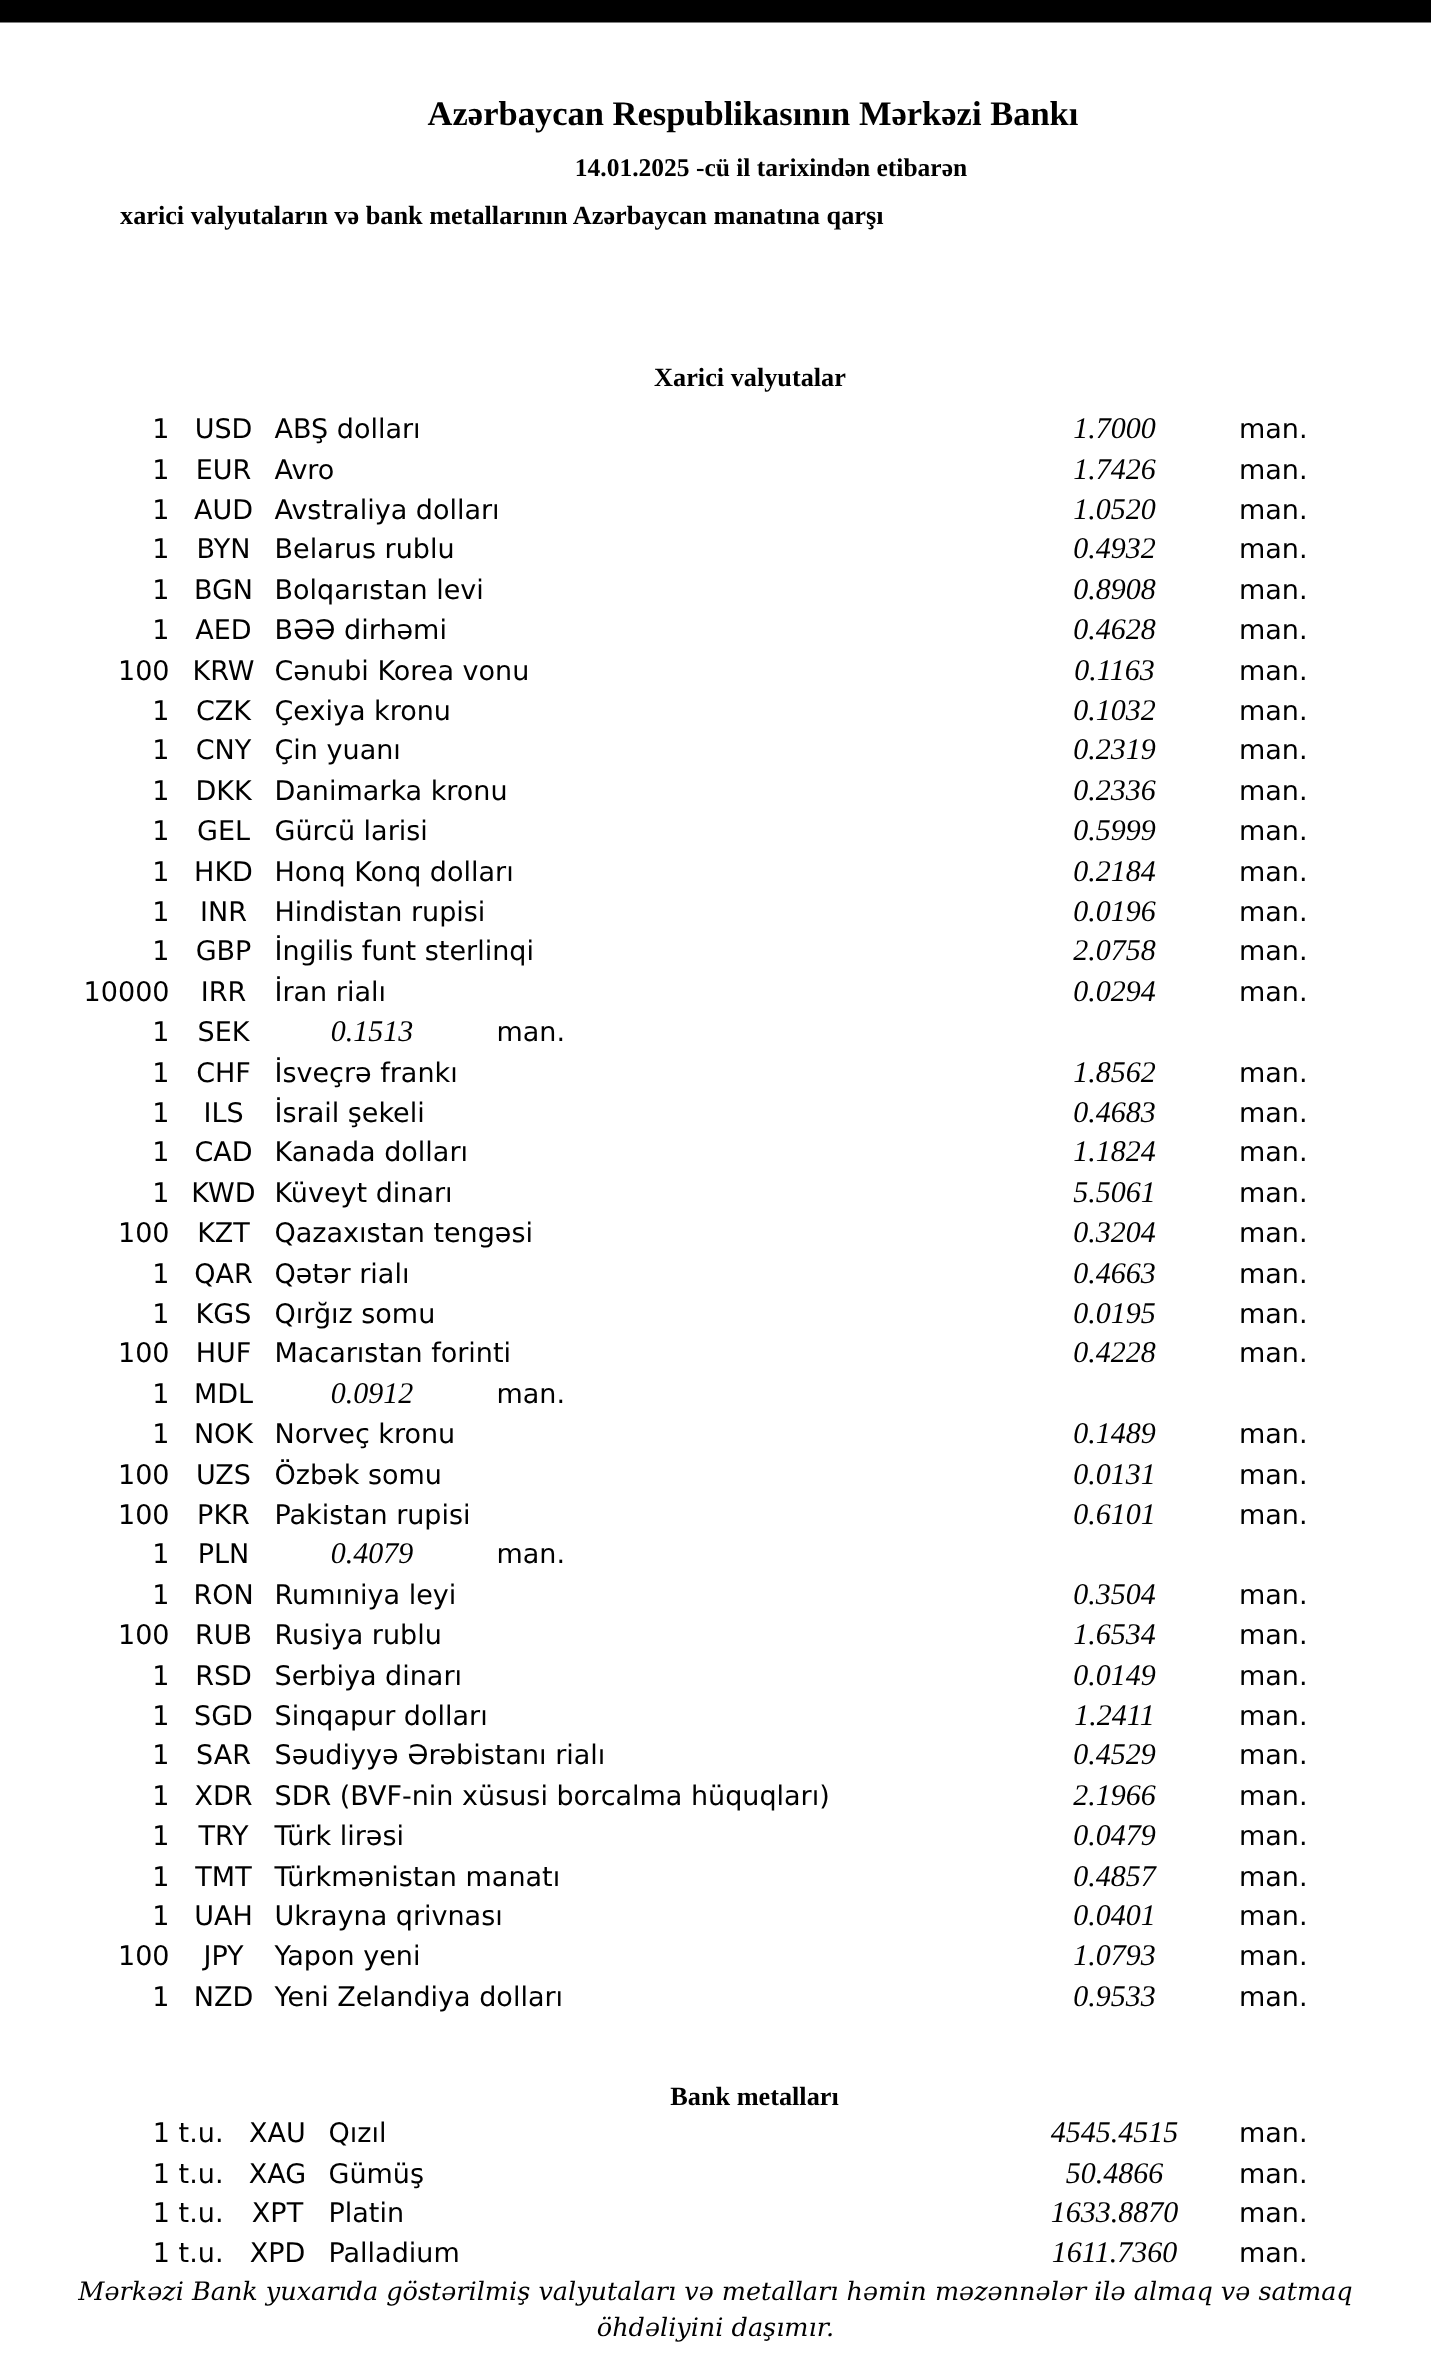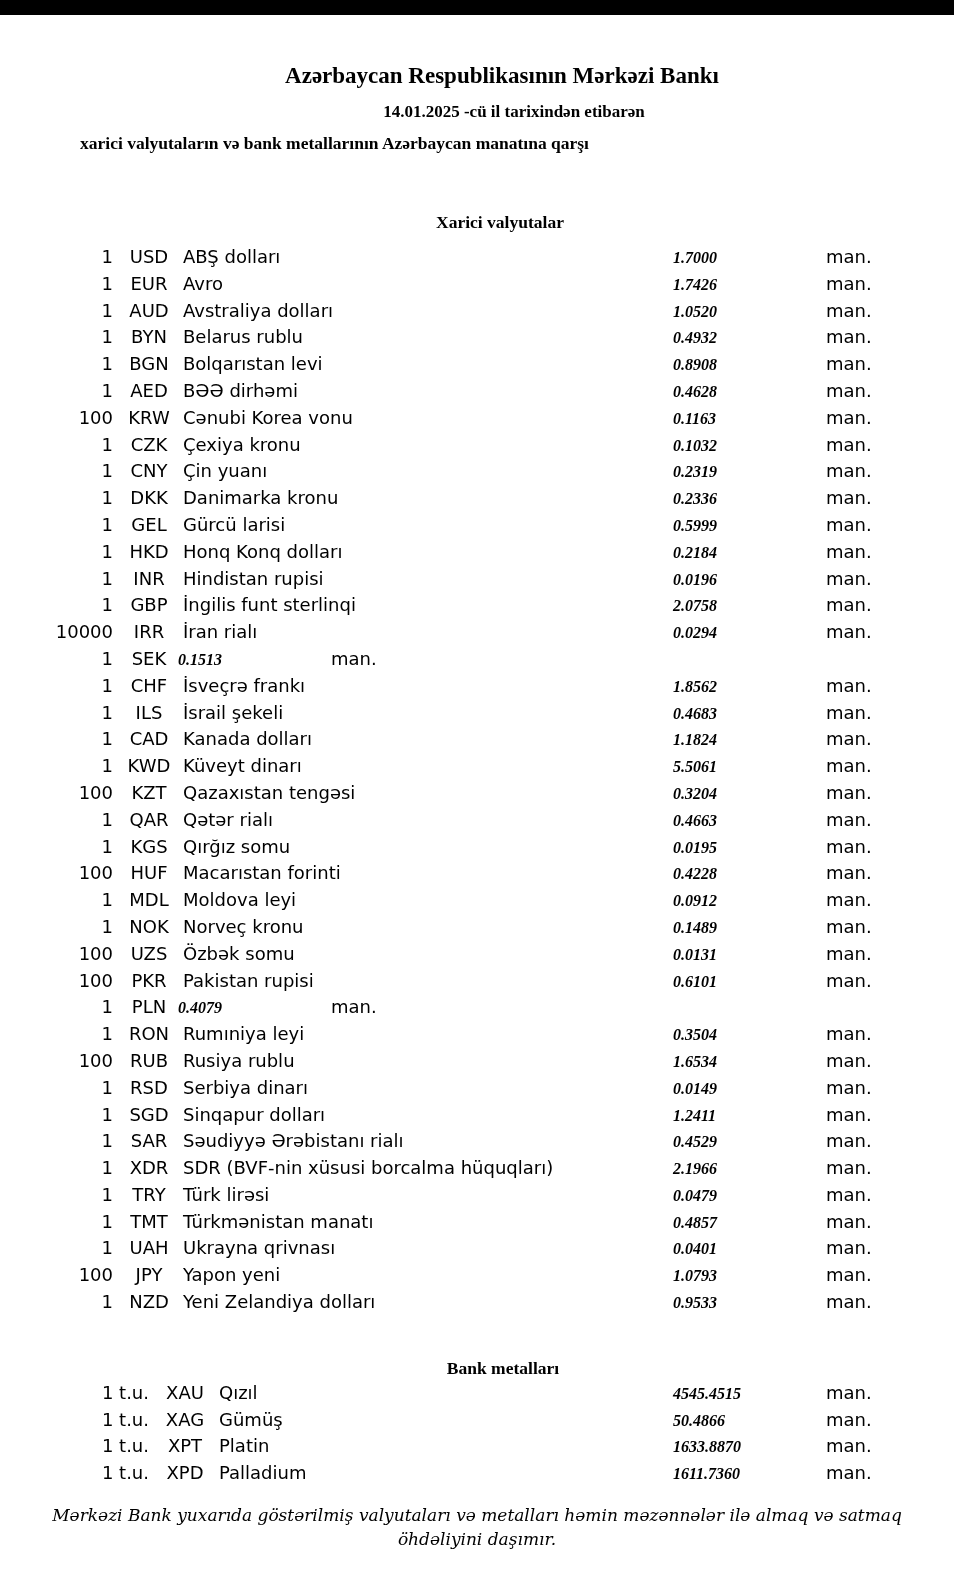--- a/index.html
+++ b/index.html
@@ -22,40 +22,40 @@
   }
   .subtitle {
     font-family:"Liberation Serif", serif; font-weight:bold;
     font-size:17.5px; line-height:26px; text-align:left;
     margin-top:6px; padding-left:80px;
   }
   .section-heading {
     font-family:"Liberation Serif", serif; font-weight:bold;
     font-size:17.5px; line-height:26px; text-align:center;
   }
-  #currencies-heading { margin-top:53px; padding-left:46px; }
+  #currencies-heading { margin-top:82px; padding-left:46px; }
   #metals-heading { margin-top:40px; line-height:24px; padding-left:52px; }
   .rate-table { margin-top:9px; }
   #metal-rows.rate-table { margin-top:0;padding-left:36px; }
   .row {
     display:flex; align-items:baseline;
     height:26.8px; line-height:26.8px;
     padding-left:40px; padding-right:77px;
   }
   .qty  { width:73px; text-align:right; font-size:18px; white-space:nowrap; }
   .code { width:58px; margin-left:7px; text-align:center; font-size:18px; white-space:nowrap; }
   .name { flex:1; margin-left:5px; font-size:18px; white-space:nowrap; }
   .rate {
-    width:140px; text-align:left; white-space:nowrap;
+    width:140px; text-align:center; white-space:nowrap;
     font-family:"Liberation Serif", serif;
-    font-style:italic; font-weight:bold; font-size:16px;
+    font-style:italic; font-weight:normal; font-size:20px;
   }
   .unit { width:51px; margin-left:13px; font-size:18px; white-space:nowrap; }
   .footer {
-    margin-top:16px; padding:0 40px;
+    padding:0 40px;
     font-family:"DejaVu Serif", serif; font-style:italic;
     font-size:17px; line-height:24px; text-align:center;
   }
 </style>
 </head>
 <body>
 
 <div class="page">
   <div class="topbar"></div>
 
@@ -252,21 +252,20 @@
     <span class="qty">100</span>
     <span class="code">HUF</span>
     <span class="name">Macarıstan forinti</span>
     <span class="rate">0.4228</span>
     <span class="unit">man.</span>
   </div>
 
   <div class="row">
     <span class="qty">1</span>
     <span class="code">MDL</span>
-    <span class="name">Moldova leyi</span>
     <span class="rate">0.0912</span>
     <span class="unit">man.</span>
   </div>
 
   <div class="row">
     <span class="qty">1</span>
     <span class="code">NOK</span>
     <span class="name">Norveç kronu</span>
     <span class="rate">0.1489</span>
     <span class="unit">man.</span>

